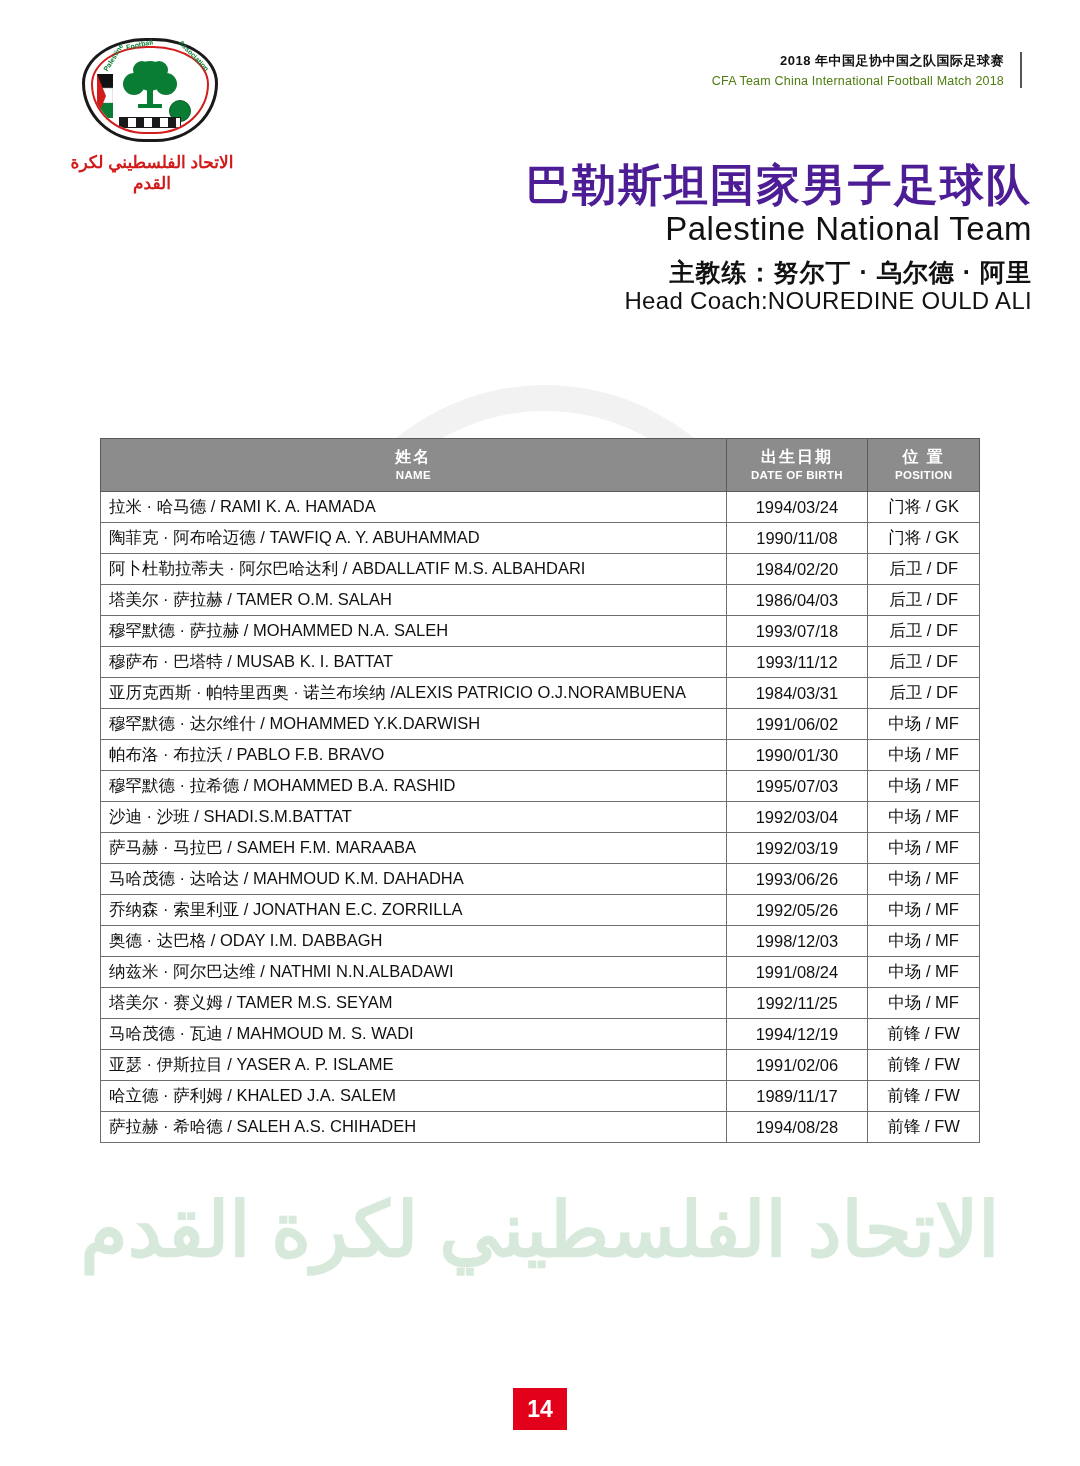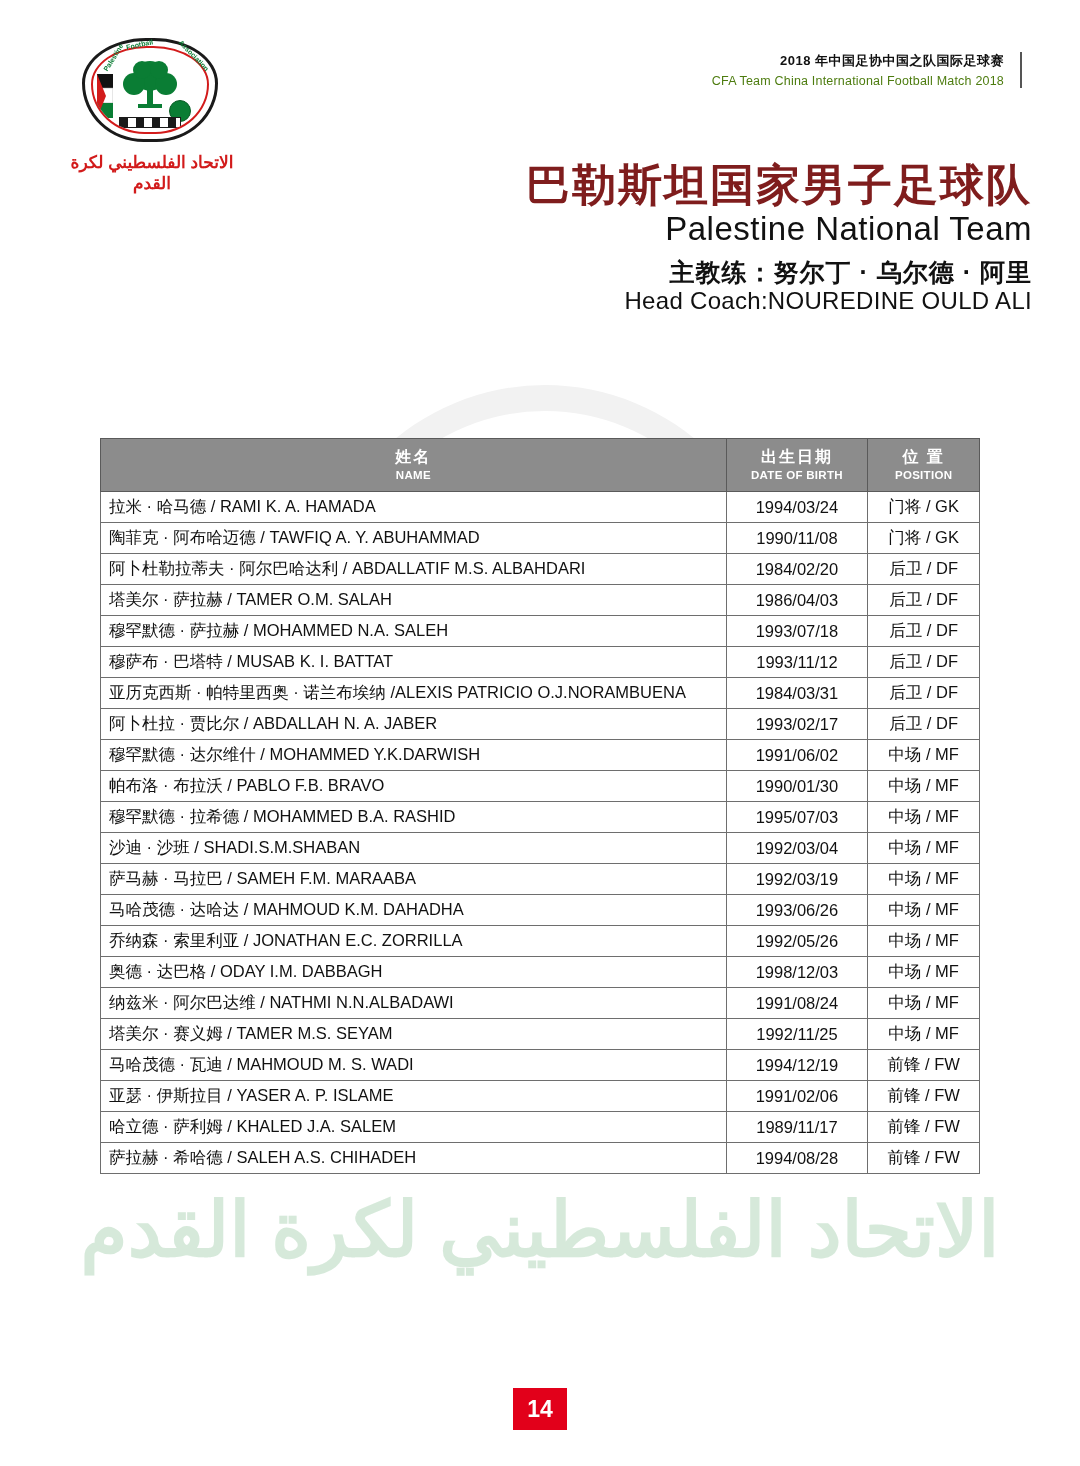--- a/index.html
+++ b/index.html
@@ -143,21 +143,21 @@
     position: absolute;
     right: 48px;
     top: 160px;
     text-align: right;
     line-height: 1.12;
   }
   .title-cn {
     font-size: 44px;
     font-weight: bold;
     letter-spacing: 2px;
-    color: #7f1d1d;
+    color: #4c1d95;
   }
   .title-en {
     font-size: 33px;
     color: #111;
     margin-top: 2px;
     letter-spacing: 0.5px;
   }
   .coach-cn {
     font-size: 25px;
     font-weight: bold;
@@ -376,41 +376,36 @@
             <td class="name">穆萨布 · 巴塔特 / MUSAB K. I. BATTAT</td>
             <td class="dob">1993/11/12</td>
             <td class="pos">后卫 / DF</td>
           </tr>
         <tr>
             <td class="name">亚历克西斯 · 帕特里西奥 · 诺兰布埃纳 /ALEXIS PATRICIO O.J.NORAMBUENA</td>
             <td class="dob">1984/03/31</td>
             <td class="pos">后卫 / DF</td>
           </tr>
         <tr>
-            <td class="name">阿卜杜拉 · 贾比尔 / ABDALLAH N. A. JABER</td>
-            <td class="dob">1993/02/17</td>
-            <td class="pos">后卫 / DF</td>
-          </tr>
-        <tr>
             <td class="name">穆罕默德 · 达尔维什 / MOHAMMED Y.K.DARWISH</td>
             <td class="dob">1991/06/02</td>
             <td class="pos">中场 / MF</td>
           </tr>
         <tr>
             <td class="name">帕布洛 · 布拉沃 / PABLO F.B. BRAVO</td>
             <td class="dob">1990/01/30</td>
             <td class="pos">中场 / MF</td>
           </tr>
         <tr>
             <td class="name">穆罕默德 · 拉希德 / MOHAMMED B.A. RASHID</td>
             <td class="dob">1995/07/03</td>
             <td class="pos">中场 / MF</td>
           </tr>
         <tr>
-            <td class="name">沙迪 · 沙班 / SHADI.S.M.SHABAN</td>
+            <td class="name">沙迪 · 沙班 / SHADI.S.M.BATTAT</td>
             <td class="dob">1992/03/04</td>
             <td class="pos">中场 / MF</td>
           </tr>
         <tr>
             <td class="name">萨马赫 · 马拉巴 / SAMEH F.M. MARAABA</td>
             <td class="dob">1992/03/19</td>
             <td class="pos">中场 / MF</td>
           </tr>
         <tr>
             <td class="name">马哈茂德 · 达哈达 / MAHMOUD K.M. DAHADHA</td>

